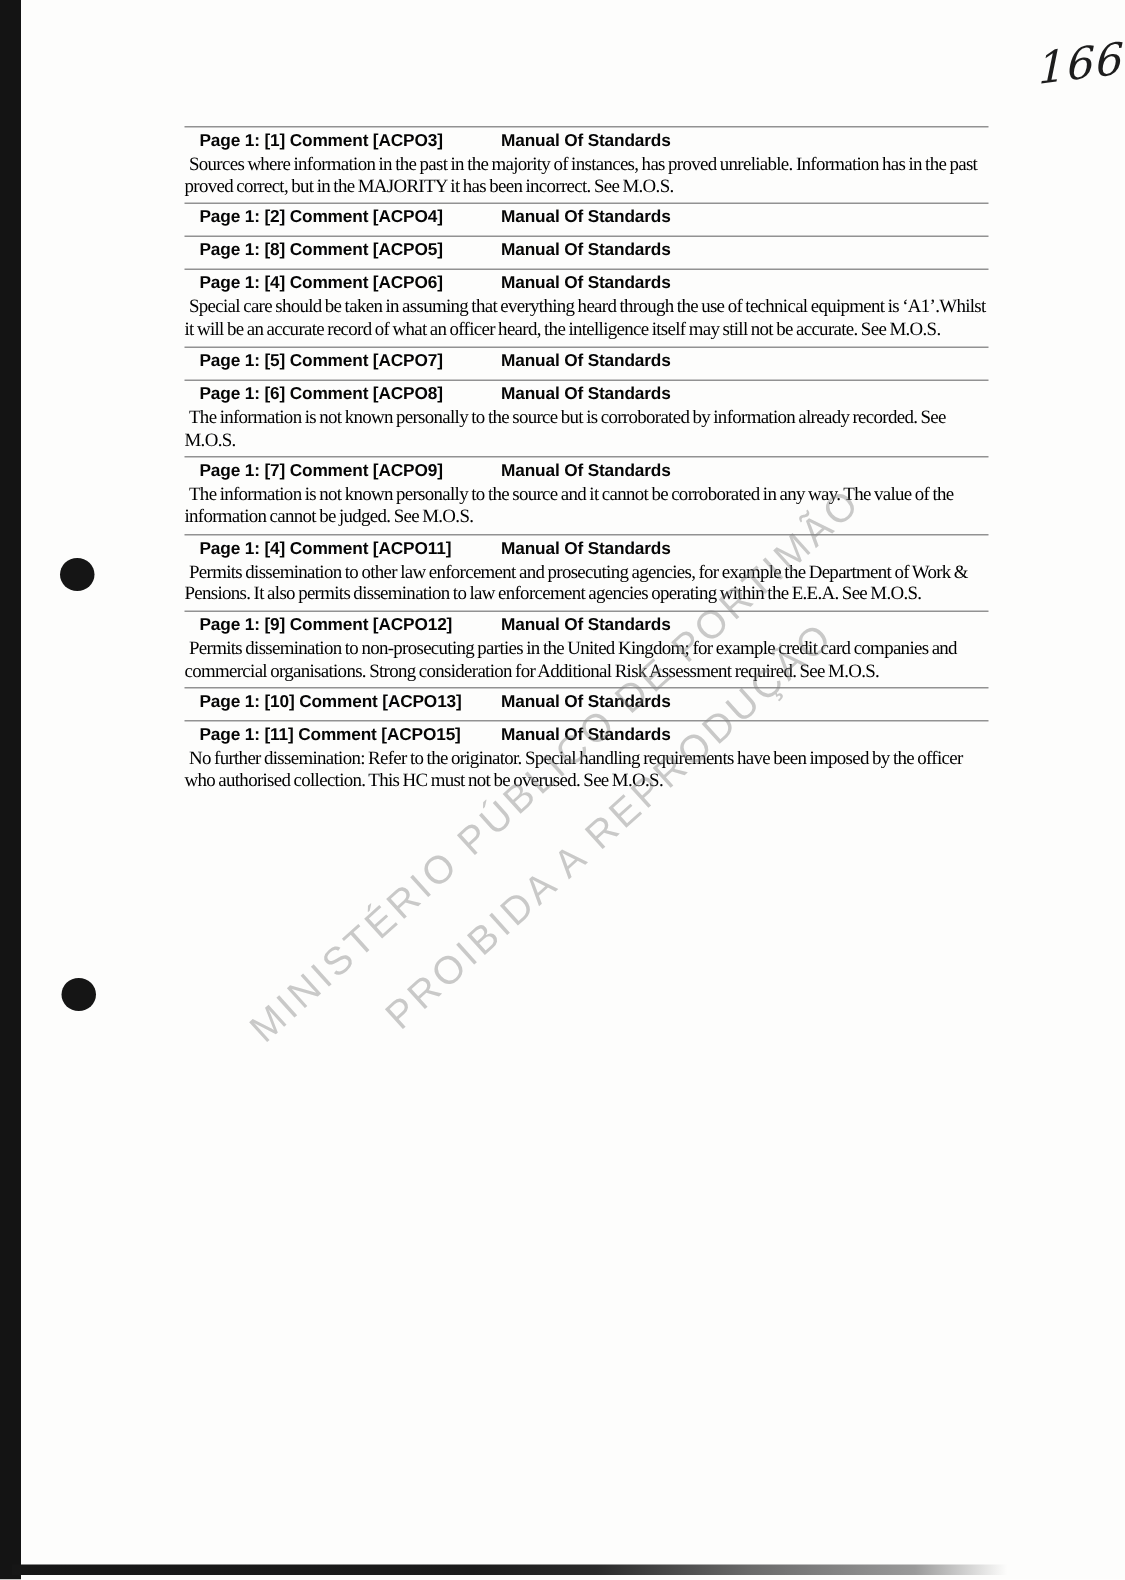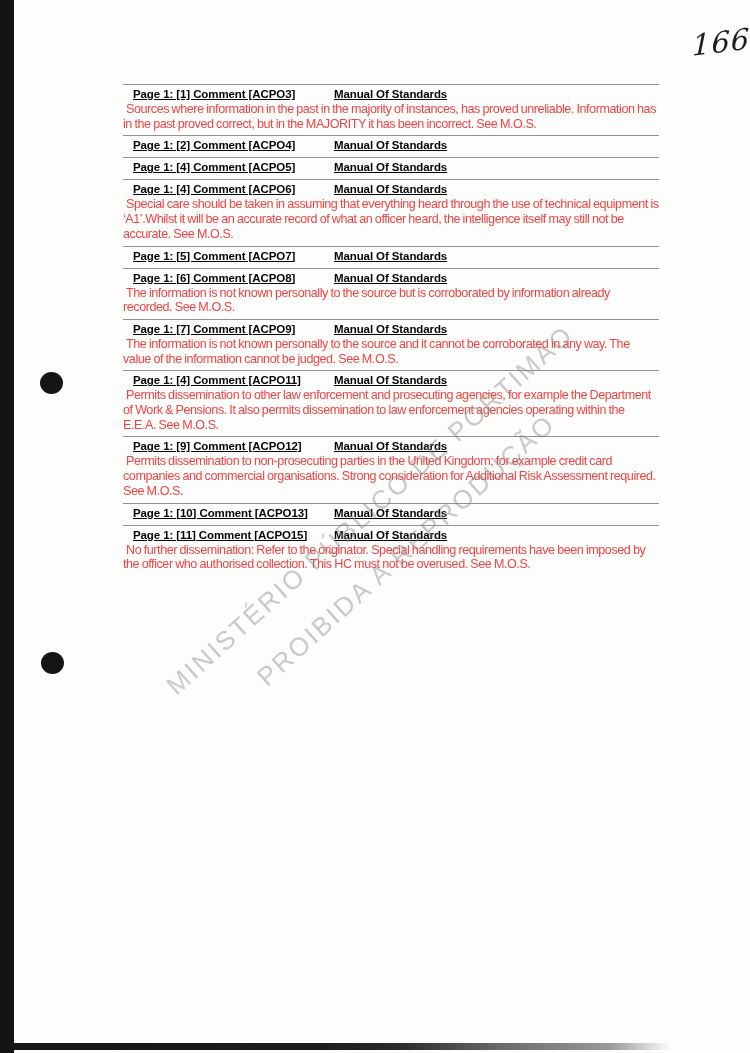--- a/index.html
+++ b/index.html
@@ -36,25 +36,25 @@
              font-size:26px;line-height:54px;letter-spacing:2.5px;
              color:rgba(128,128,128,0.42);white-space:nowrap;
              text-align:center;font-weight:400;}
 
   
   .content{position:absolute;left:123px;top:84px;width:536px;z-index:2;}
   .block{border-top:1px solid #929292;padding:2px 0 4px 0;}
   .block-header{display:flex;align-items:baseline;
                 font-family:"Liberation Sans",sans-serif;font-weight:bold;
                 font-size:11.5px;color:#050505;letter-spacing:-0.1px;
-                padding:1px 0 1px 10px;line-height:13px;text-decoration:underline;}
+                padding:1px 0 1px 10px;line-height:13px;}
   .block-header .hdr-left{width:201px;flex-shrink:0;}
   .block-header .hdr-right{flex:1;}
-  .block-body{font-family:Liberation Sans, sans-serif;font-size:12.6px;
-              line-height:14.7px;color:#ef4444;letter-spacing:-0.45px;
+  .block-body{font-family:Liberation Serif, serif;font-size:12.6px;
+              line-height:14.7px;color:#000000;letter-spacing:-0.45px;
               word-spacing:-0.5px;text-indent:3px;}
 </style>
 </head>
 <body>
 
 <div class="sheet">
 
   <span class="handwritten">1666</span>
 
   <div class="content">
@@ -69,21 +69,21 @@
 
     <div class="block">
       <div class="block-header">
         <span class="hdr-left">Page 1: [2] Comment [ACPO4]</span>
         <span class="hdr-right">Manual Of Standards</span>
       </div>
     </div>
 
     <div class="block">
       <div class="block-header">
-        <span class="hdr-left">Page 1: [4] Comment [ACPO5]</span>
+        <span class="hdr-left">Page 1: [8] Comment [ACPO5]</span>
         <span class="hdr-right">Manual Of Standards</span>
       </div>
     </div>
 
     <div class="block">
       <div class="block-header">
         <span class="hdr-left">Page 1: [4] Comment [ACPO6]</span>
         <span class="hdr-right">Manual Of Standards</span>
       </div>
       <div class="block-body">Special care should be taken in assuming that everything heard through the use of technical equipment is ‘A1’.Whilst it will be an accurate record of what an officer heard, the intelligence itself may still not be accurate. See M.O.S.</div>

